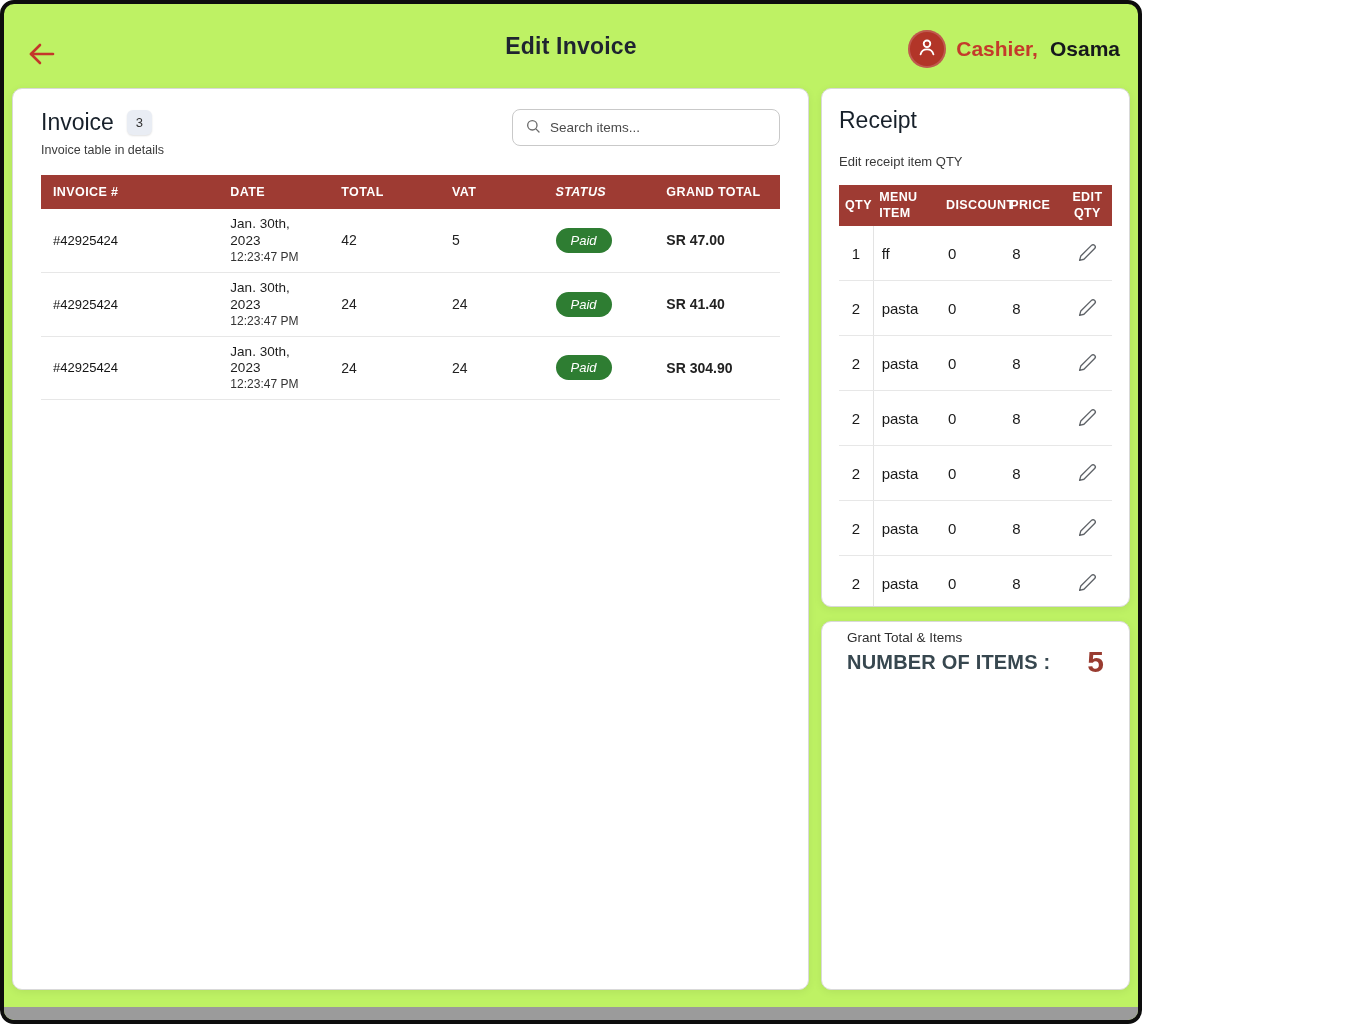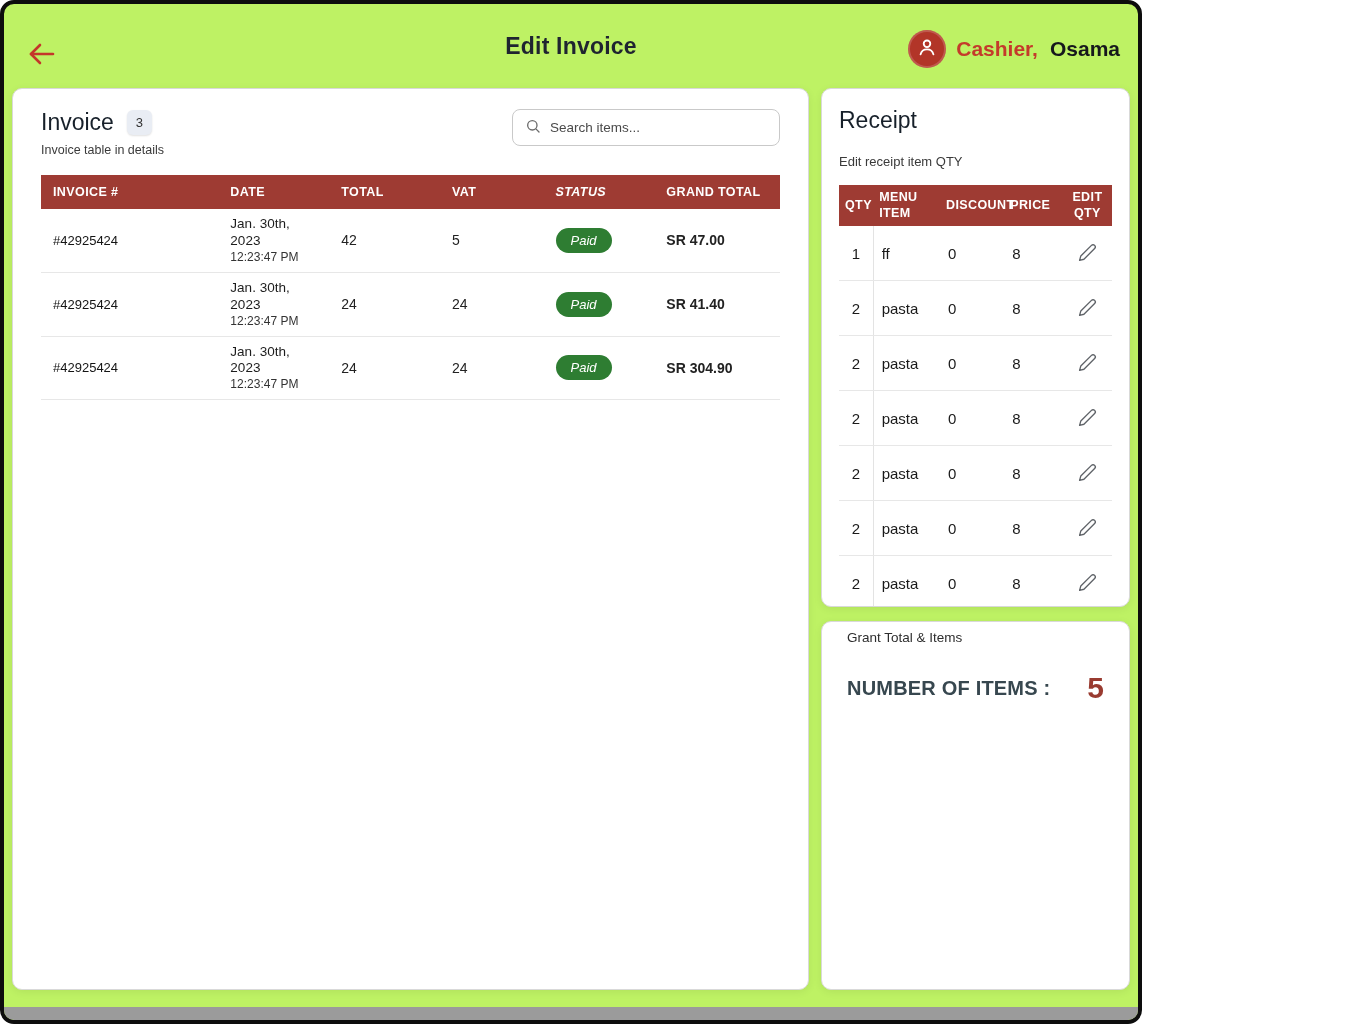--- a/index.html
+++ b/index.html
@@ -62,21 +62,21 @@
   .receipt-table { margin-top:16px; }
   .receipt-table th { padding:5px 6px; line-height:1.25; vertical-align:middle; }
   .receipt-table .th-editqty { text-align:center; padding:4px 2px; }
   .receipt-table td { padding:15px 8px; border-bottom:1px solid #e7e7e7; font-size:15px; color:#1a1a1a; }
   .receipt-table .c-qty { text-align:center; border-right:1px solid #e3e3e3; }
   .receipt-table .c-edit { text-align:center; }
   .icon-btn { background:none; border:none; cursor:pointer; line-height:0; padding:2px; }
 
   .summary-panel { height:369px; padding:8px 25px; }
   .summary-title { font-size:13.5px; color:#2d2d2d; }
-  .summary-row { display:flex; justify-content:space-between; align-items:center; margin-top:26px; }
+  .summary-row { display:flex; justify-content:space-between; align-items:center; }
   .summary-label { font-size:20px; font-weight:700; color:#37474f; letter-spacing:.2px;
                    display:flex; align-items:center; gap:9px; }
   .items-value { font-size:30px; font-weight:700; color:#993b30; }
   .total-value { font-size:31px; font-weight:700; color:#2e7d32; }
 </style>
 </head>
 <body>
 
 <div class="frame">
 

